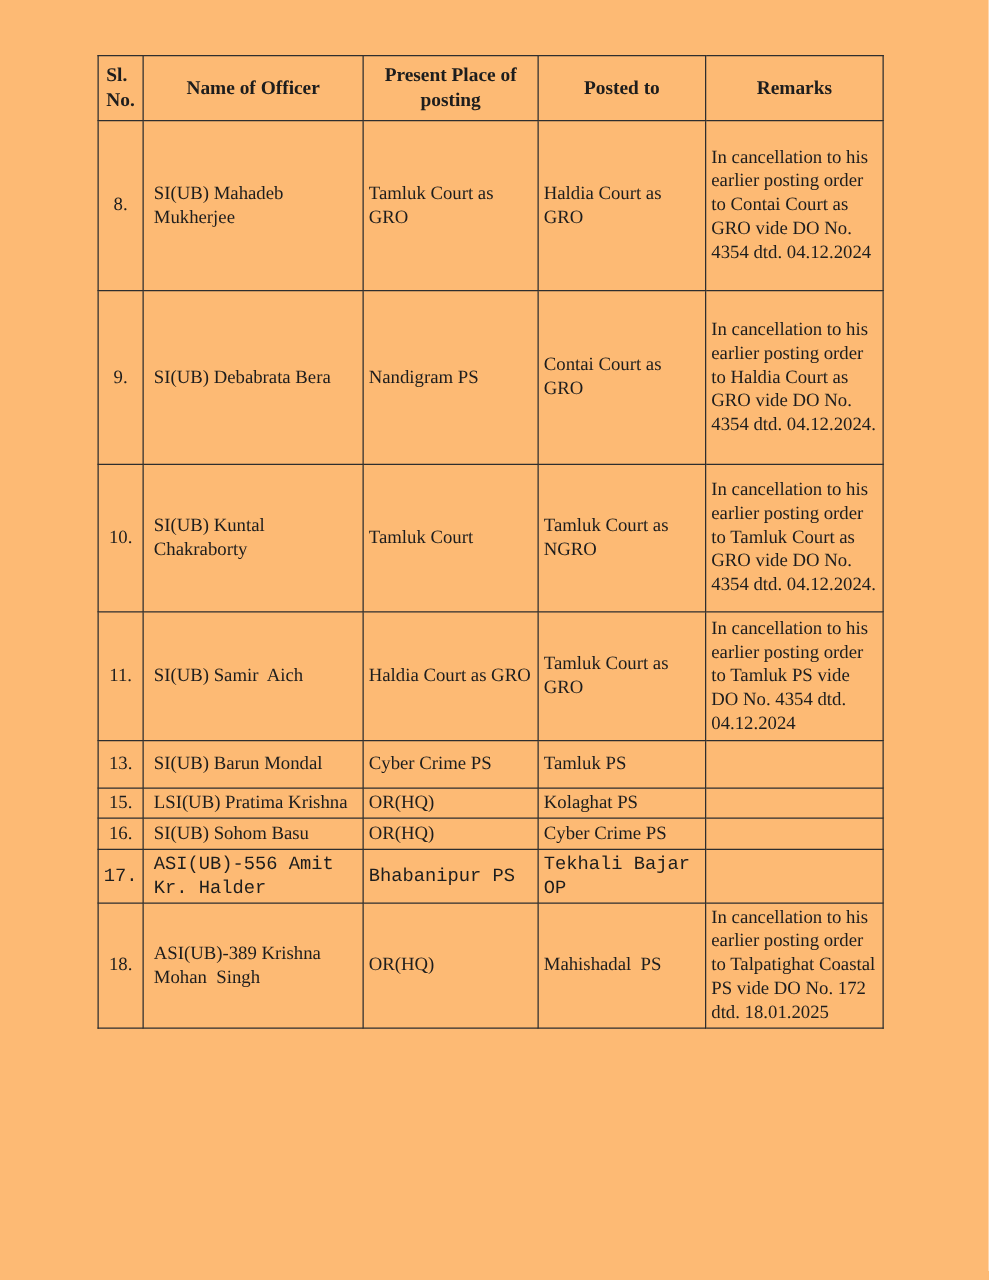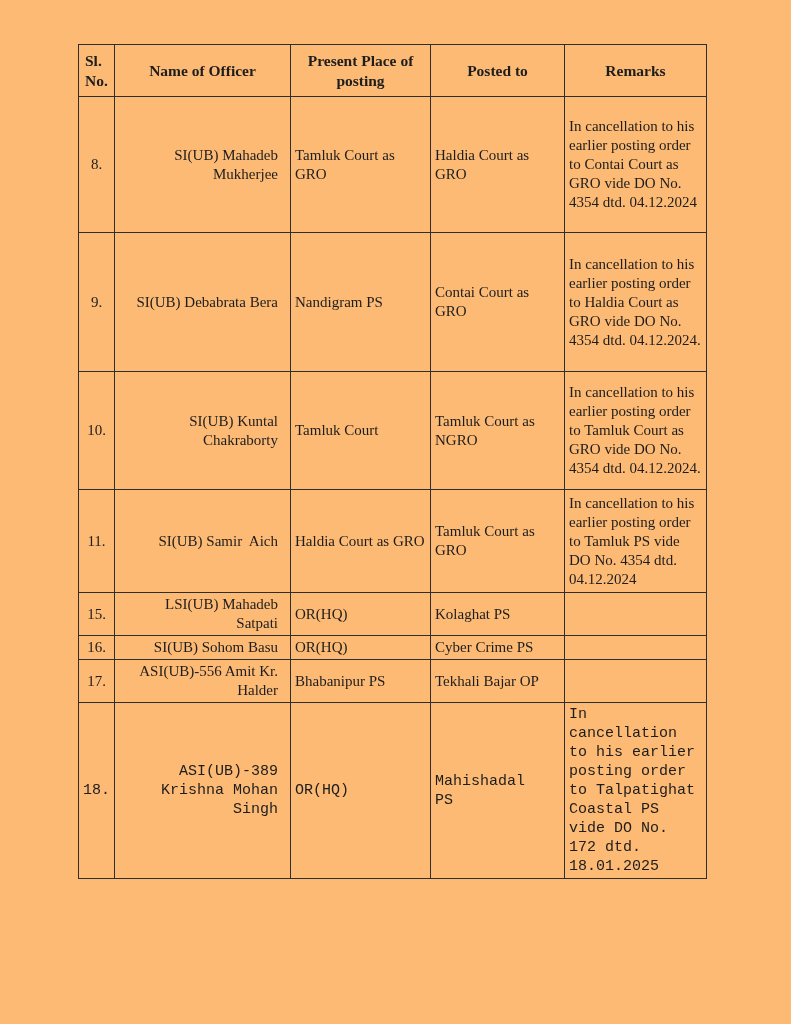--- a/index.html
+++ b/index.html
@@ -48,21 +48,21 @@
   }
   th.col-sl {
     text-align: left;
     padding-left: 6px;
   }
   td.c-sl {
     text-align: center;
     vertical-align: middle;
   }
   td.c-name {
-    text-align: right;
+    text-align: left;
     padding-left: 8px;
     padding-right: 12px;
   }
   td.c-present, td.c-posted, td.c-remarks {
   }
   
   tbody tr:nth-child(1)  { height: 136px; } 
   tbody tr:nth-child(2)  { height: 139px; } 
   tbody tr:nth-child(3)  { height: 118px; } 
   tbody tr:nth-child(4)  { height: 103px; } 
@@ -121,22 +121,29 @@
         <td class="c-remarks">In cancellation to his earlier posting order to Tamluk Court as GRO vide DO No. 4354 dtd. 04.12.2024.</td>
       </tr>
       <tr>
         <td class="c-sl">11.</td>
         <td class="c-name">SI(UB) Samir  Aich</td>
         <td class="c-present">Haldia Court as GRO</td>
         <td class="c-posted">Tamluk Court as GRO</td>
         <td class="c-remarks">In cancellation to his earlier posting order to Tamluk PS vide DO No. 4354 dtd. 04.12.2024</td>
       </tr>
       <tr>
+        <td class="c-sl">13.</td>
+        <td class="c-name">SI(UB) Barun Mondal</td>
+        <td class="c-present">Cyber Crime PS</td>
+        <td class="c-posted">Tamluk PS</td>
+        <td class="c-remarks"></td>
+      </tr>
+      <tr>
         <td class="c-sl">15.</td>
-        <td class="c-name">LSI(UB) Mahadeb Satpati</td>
+        <td class="c-name">LSI(UB) Pratima Krishna</td>
         <td class="c-present">OR(HQ)</td>
         <td class="c-posted">Kolaghat PS</td>
         <td class="c-remarks"></td>
       </tr>
       <tr>
         <td class="c-sl">16.</td>
         <td class="c-name">SI(UB) Sohom Basu</td>
         <td class="c-present">OR(HQ)</td>
         <td class="c-posted">Cyber Crime PS</td>
         <td class="c-remarks"></td>

